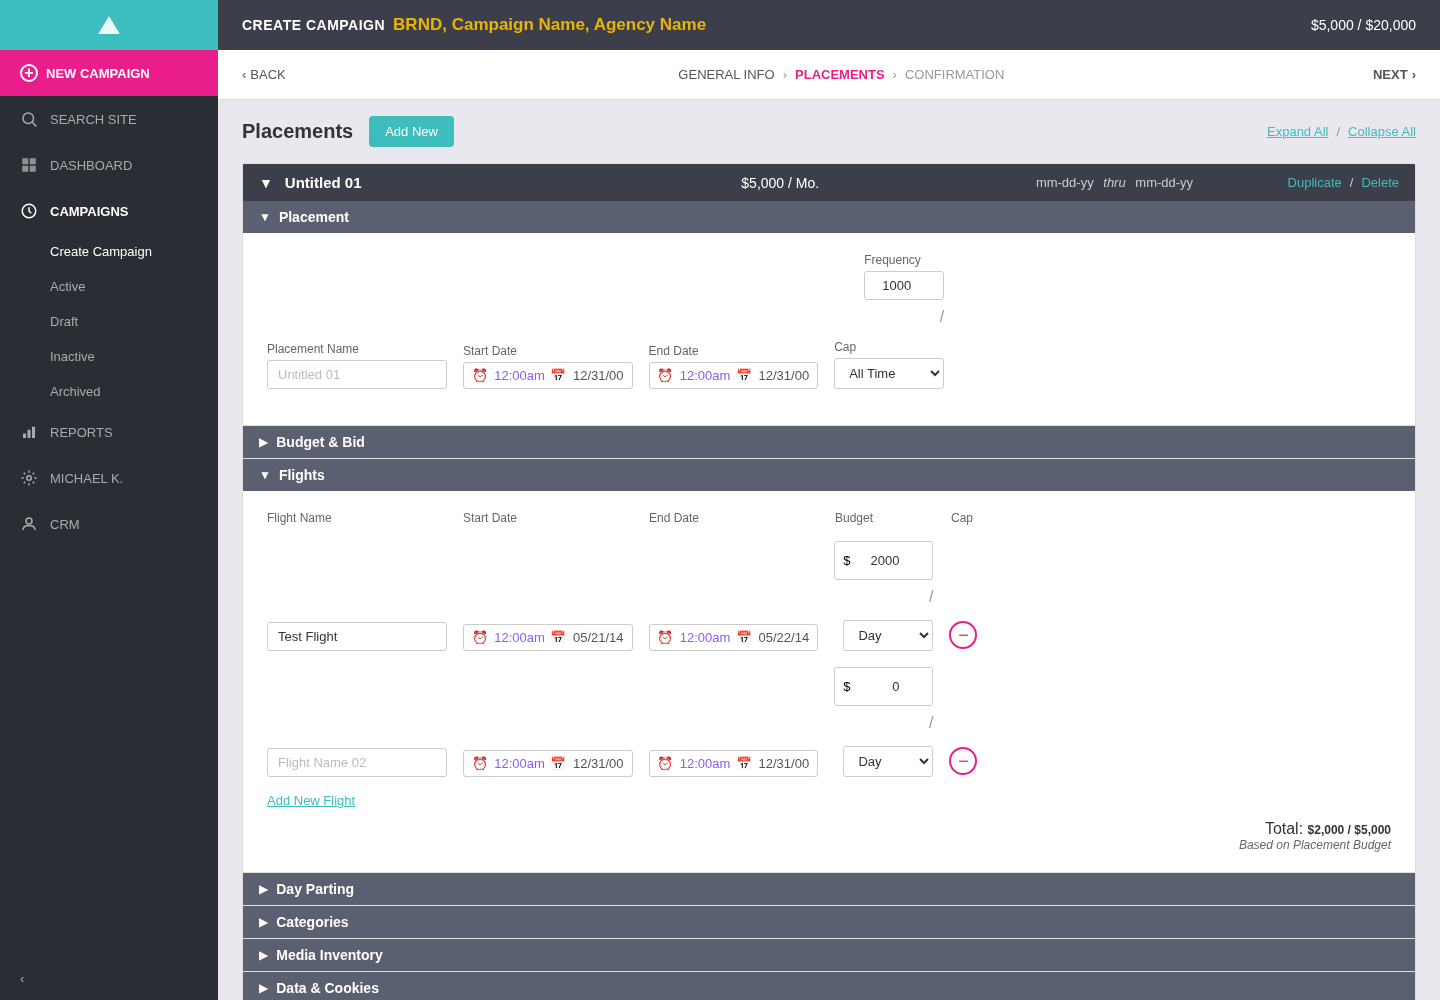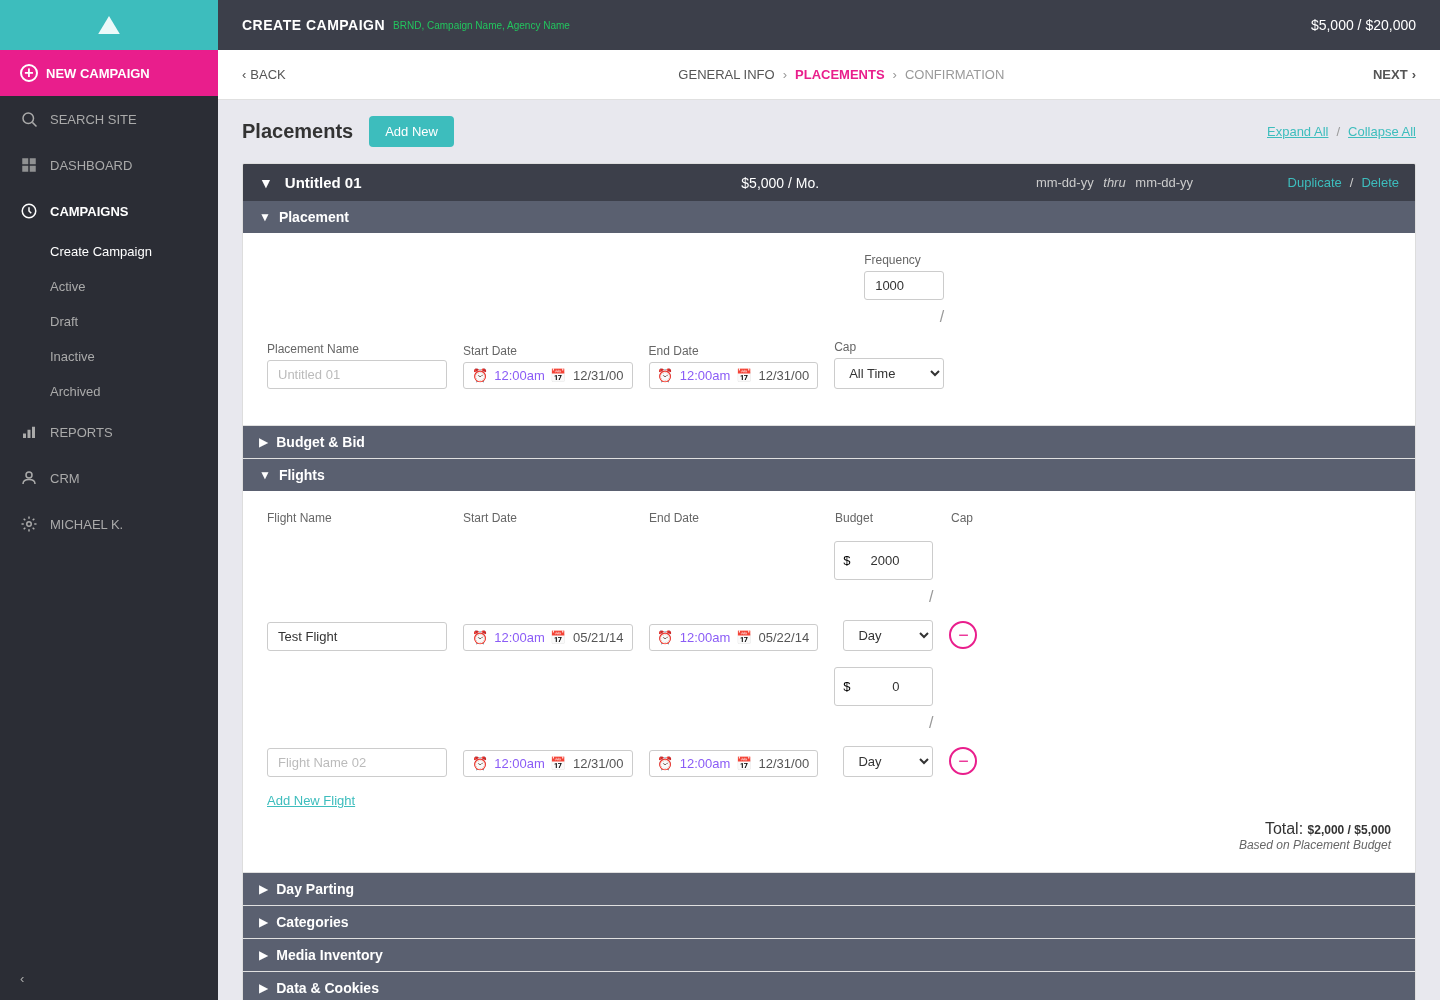--- a/index.html
+++ b/index.html
@@ -100,21 +100,21 @@
       height: 50px;
       min-height: 50px;
     }
     .topbar-left {
       display: flex;
       align-items: center;
       gap: 8px;
       font-size: 14px;
     }
     .topbar-title { font-weight: bold; font-size: 14px; letter-spacing: 0.5px; }
-    .topbar-subtitle { color: #22c55e; font-size: 10px; }
+    .topbar-subtitle { color: #eab308; font-size: 17px; font-weight: bold; }
     .topbar-budget { font-size: 14px; color: #fff; }
 
     
     .breadcrumb-nav {
       background: #fff;
       display: flex;
       align-items: center;
       padding: 0 24px;
       height: 50px;
       min-height: 50px;
@@ -385,32 +385,32 @@
     <svg viewBox="0 0 24 24">
       <rect x="4" y="14" width="4" height="6" fill="currentColor"></rect>
       <rect x="10" y="9" width="4" height="11" fill="currentColor"></rect>
       <rect x="16" y="5" width="4" height="15" fill="currentColor"></rect>
     </svg>
     <span>REPORTS</span>
   </div>
 
   <div class="sidebar-nav-item">
     <svg viewBox="0 0 24 24">
+      <circle cx="12" cy="12" r="3" stroke="currentColor" stroke-width="2" fill="none"></circle>
+      <path d="M12 2 L12 5 M12 19 L12 22 M2 12 L5 12 M19 12 L22 12 M4.9 4.9 L7.1 7.1 M16.9 16.9 L19.1 19.1 M4.9 19.1 L7.1 16.9 M16.9 7.1 L19.1 4.9" stroke="currentColor" stroke-width="2"></path>
+    </svg>
+    <span>MICHAEL K.</span>
+  </div>
+
+  <div class="sidebar-nav-item">
+    <svg viewBox="0 0 24 24">
       <circle cx="12" cy="8" r="4" stroke="currentColor" stroke-width="2" fill="none"></circle>
       <path d="M4 20 Q4 14 12 14 Q20 14 20 20" stroke="currentColor" stroke-width="2" fill="none"></path>
     </svg>
     <span>CRM</span>
-  </div>
-
-  <div class="sidebar-nav-item">
-    <svg viewBox="0 0 24 24">
-      <circle cx="12" cy="12" r="3" stroke="currentColor" stroke-width="2" fill="none"></circle>
-      <path d="M12 2 L12 5 M12 19 L12 22 M2 12 L5 12 M19 12 L22 12 M4.9 4.9 L7.1 7.1 M16.9 16.9 L19.1 19.1 M4.9 19.1 L7.1 16.9 M16.9 7.1 L19.1 4.9" stroke="currentColor" stroke-width="2"></path>
-    </svg>
-    <span>MICHAEL K.</span>
   </div>
 
   <div class="sidebar-collapse-btn">
     <span>‹</span>
   </div>
 </div>
 
 <div class="main">
 
   <div class="topbar">
@@ -502,21 +502,21 @@
             <div class="date-input">
               <span class="icon">⏰</span>
               <span class="time">12:00am</span>
               <span class="icon">📅</span>
               <span class="date">12/31/00</span>
             </div>
           </div>
           <div class="form-group freq-group">
             <div class="form-group">
               <label>Frequency</label>
-              <input type="number" value="1000" style="width: 80px; text-align: left;">
+              <input type="number" value="1000" style="width: 80px; text-align: center;">
             </div>
             <span class="slash">/</span>
             <div class="form-group">
               <label>Cap</label>
               <select style="width:110px;">
                 <option>All Time</option>
                 <option>Day</option>
                 <option>Week</option>
                 <option>Month</option>
               </select>

